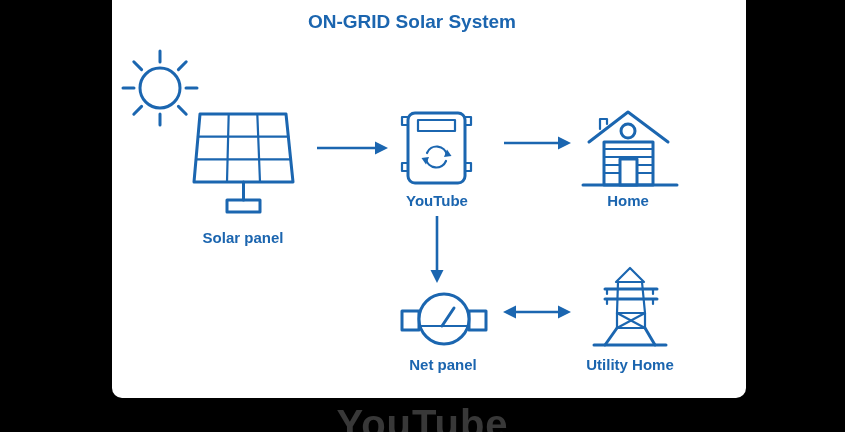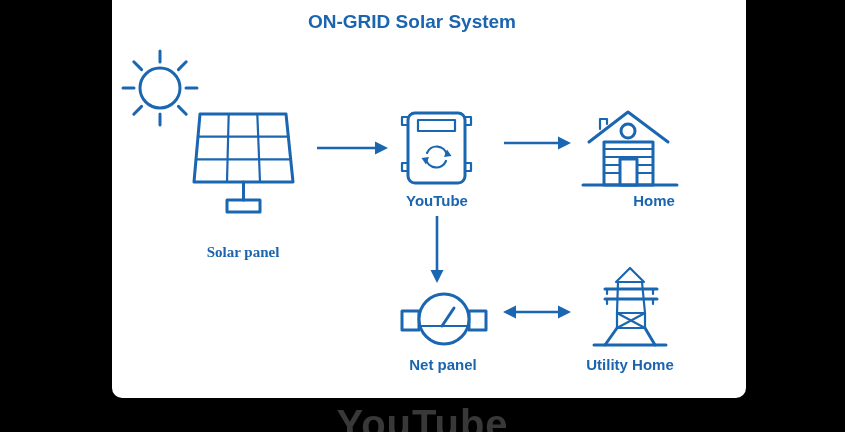--- a/index.html
+++ b/index.html
@@ -12,23 +12,23 @@
     position:absolute;left:112px;top:0;width:634px;height:398px;
     background:#fff;border-radius:0 0 10px 10px;
   }
   .title{
     position:absolute;left:112px;top:11px;width:600px;
     text-align:center;font-size:19px;font-weight:700;color:#1b65af;
   }
   .node-label{
     position:absolute;text-align:center;font-size:15px;font-weight:700;color:#1b65af;
   }
-  .lbl-solar{left:178px;top:244px;width:130px;font-family:Liberation Serif, serif;}
+  .lbl-solar{left:178px;top:229px;width:130px;}
   .lbl-inverter{left:387px;top:192px;width:100px;}
-  .lbl-home{left:604px;top:192px;width:100px;text-align:center;}
+  .lbl-home{left:578px;top:192px;width:100px;text-align:center;}
   .lbl-meter{left:393px;top:356px;width:100px;}
   .lbl-grid{left:578px;top:356px;width:104px;}
   svg{position:absolute;overflow:visible;}
   .stroke{fill:none;stroke:#1b66b0;stroke-width:3;stroke-linecap:round;stroke-linejoin:round;}
   .stroke-thin{fill:none;stroke:#1b66b0;stroke-width:2.2;stroke-linecap:round;stroke-linejoin:round;}
   .fillblue{fill:#1b66b0;stroke:none;}
   .whitefill{fill:#fff;}
   .caption{
     position:absolute;top:402px;left:0;width:845px;text-align:center;
     font-size:40px;font-weight:700;color:#383838;letter-spacing:1px;

